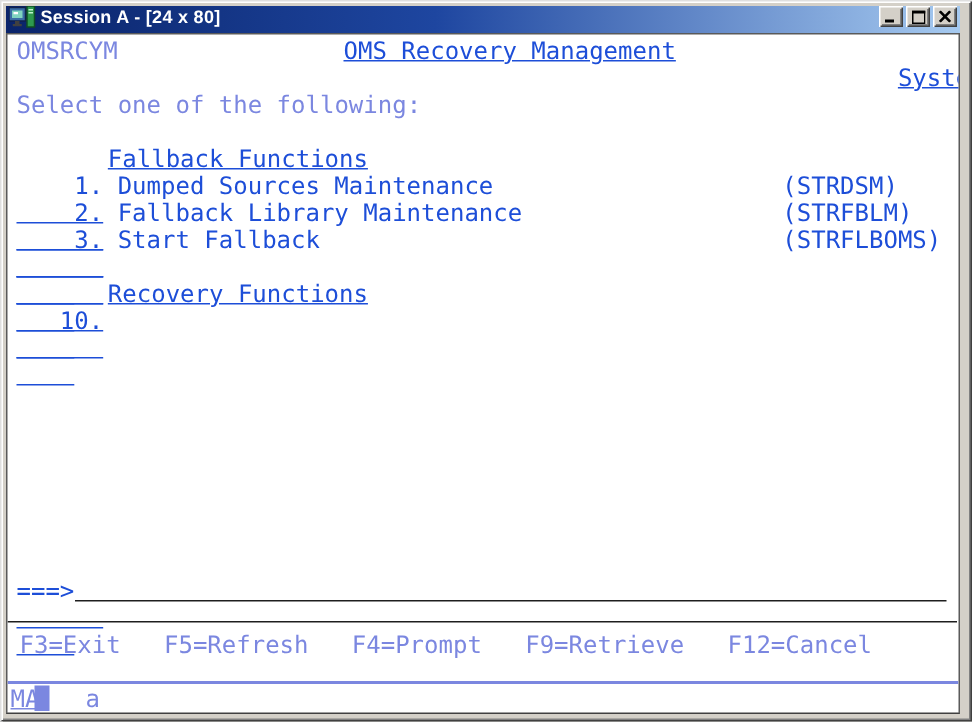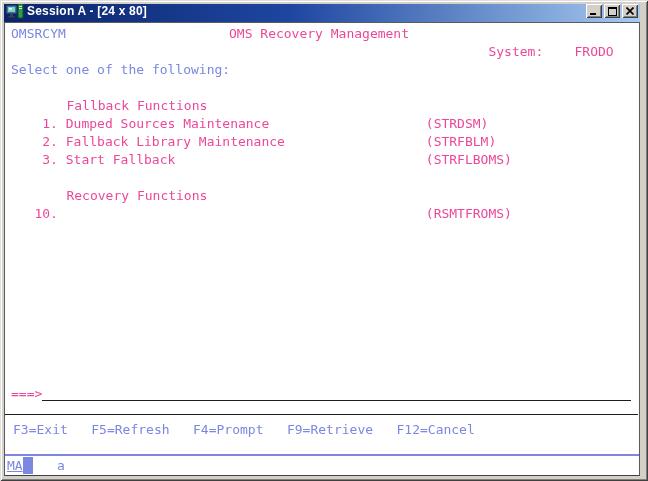--- a/index.html
+++ b/index.html
@@ -25,25 +25,25 @@
     width:16px;height:14px;background:#D4D0C8;margin-left:2px;
     box-shadow: inset 1px 1px 0 #ffffff, inset -1px -1px 0 #404040,
                 inset 2px 2px 0 #D4D0C8, inset -2px -2px 0 #808080;
     display:flex;align-items:center;justify-content:center;
   }
   
   .screen{
     position:absolute;left:4px;top:22px;right:8px;bottom:5px;
     background:#FFFFFF;border:1px solid #5a5a5a;border-bottom-color:#404040;
     font-family:"DejaVu Sans Mono","Liberation Mono",monospace;
-    font-size:13px;line-height:18px;overflow:hidden;
+    font-size:16px;line-height:18px;overflow:hidden;
   }
   .row{position:absolute;left:6px;right:2px;height:18px;white-space:pre;color:#1E1E1E;}
   .blue{color:#7B87E0;}
-  .dark{color:#ec4899;}
+  .dark{color:#1d4ed8;text-decoration:underline;}
   .abs{position:absolute;top:0;}
   .indent3{left:calc(6px + 3ch);margin-left:32px;}
   .item .num{position:absolute;left:3ch;width:3ch;text-align:right;top:0;}
   .item .lbl{position:absolute;left:7ch;top:0;text-align:right;}
   .item .cmd{position:absolute;left:53ch;top:0;}
   .cmd-underline{
     position:absolute;left:calc(6px + 4ch);right:8px;top:362px;height:15px;
     border-bottom:1px solid #1E1E1E;
   }
   .rule{position:absolute;left:0;right:1px;top:391px;height:1px;background:#1E1E1E;}
@@ -120,21 +120,20 @@
     <div class="row item dark" style="top:128px">
       <span class="num">3.</span>
       <span class="lbl">Start Fallback</span>
       <span class="cmd">(STRFLBOMS)</span>
     </div>
 
     <div class="row indent3 dark" style="top:164px">Recovery Functions</div>
 
     <div class="row item dark" style="top:182px">
       <span class="num">10.</span>
-      <span class="cmd">(RSMTFROMS)</span>
     </div>
 
 
     <div class="row dark" style="top:362px">
       <span class="abs" style="left:0">===&gt;</span>
     </div>
     <div class="cmd-underline"></div>
 
     <div class="rule"></div>
 

